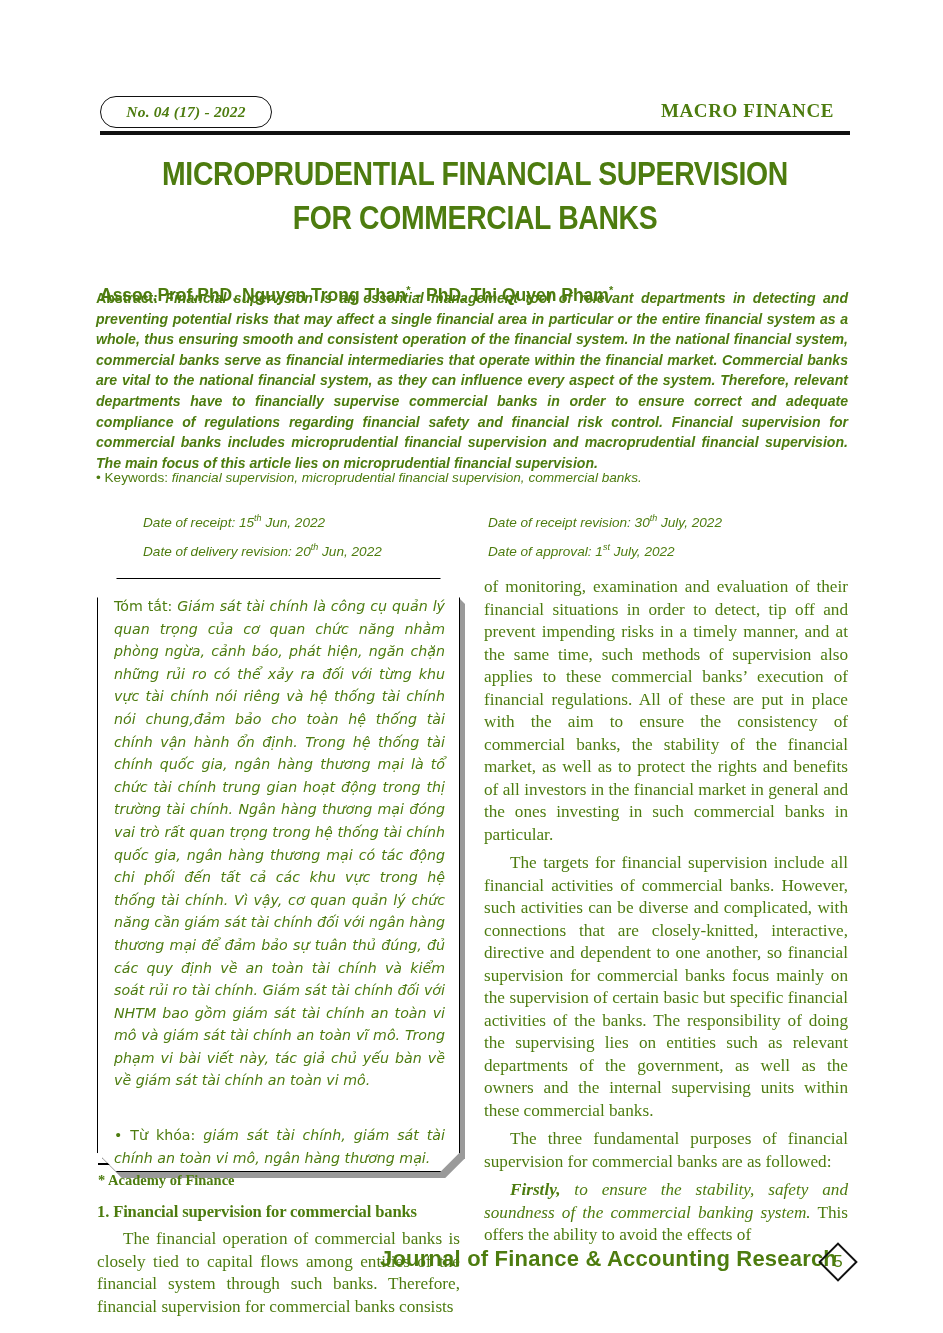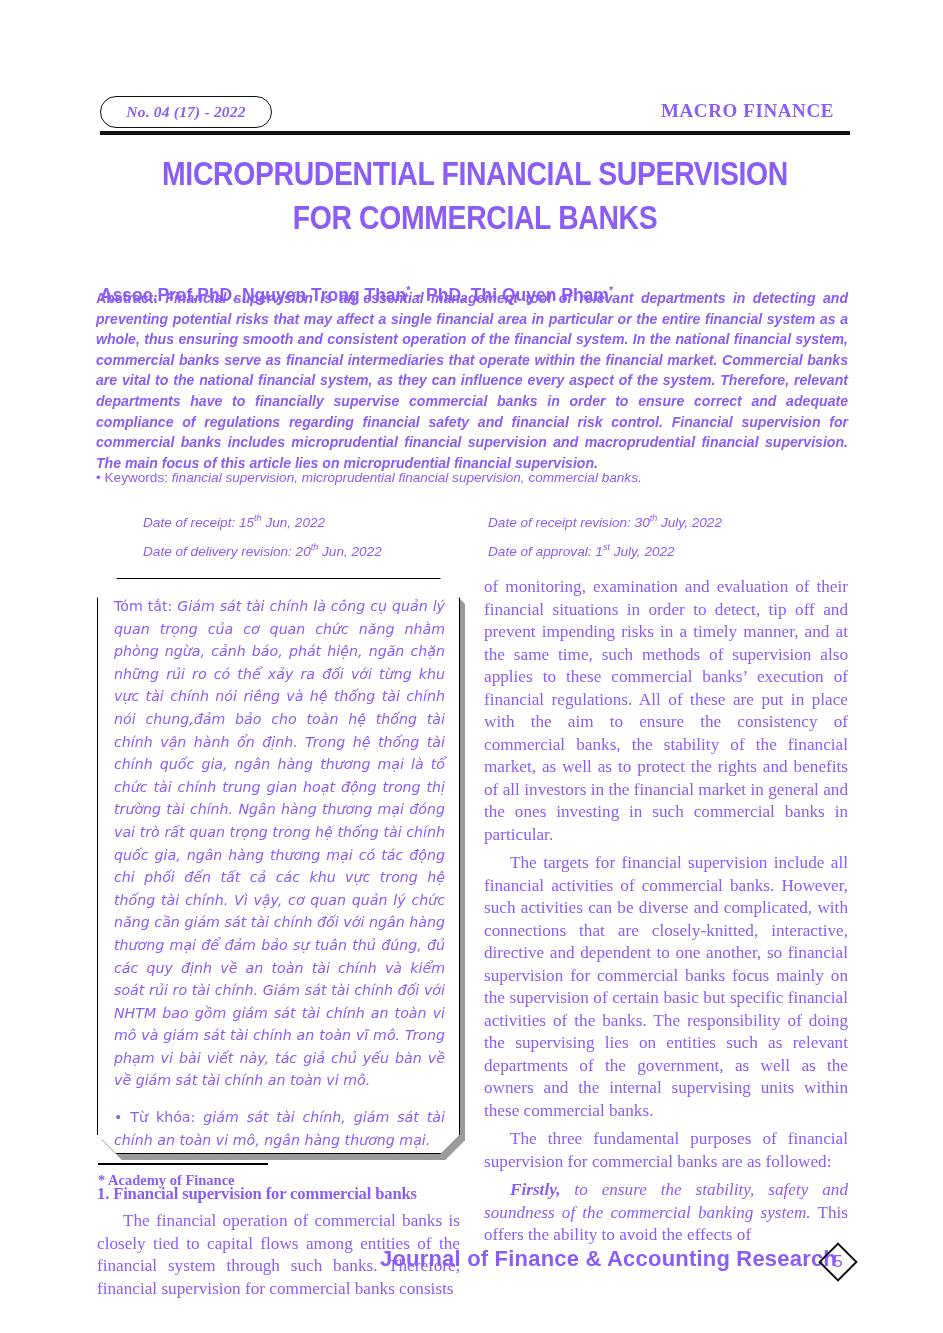--- a/index.html
+++ b/index.html
@@ -7,21 +7,21 @@
     padding: 0;
     background: #ffffff;
   }
   .page {
     position: relative;
     width: 943px;
     height: 1333px;
     background: #ffffff;
     overflow: hidden;
     font-family: "Liberation Serif", serif;
-    color: #8b5cf6;
+    color: #4d7c0f;
   }
 
   
   .header {
     position: absolute;
     left: 100px;
     top: 96px;
     width: 750px;
     height: 38px;
   }
@@ -180,21 +180,21 @@
     padding: 16px 14px 2px 16px;
     clip-path: polygon(20px 0, calc(100% - 20px) 0, 100% 20px, 100% calc(100% - 20px),
                        calc(100% - 20px) 100%, 20px 100%, 0 calc(100% - 20px), 0 20px);
     font-family: "DejaVu Sans", sans-serif;
     font-style: italic;
     font-size: 14.2px;
     line-height: 22.6px;
     text-align: justify;
   }
   .vn-box .vn-lead { font-style: normal; }
-  .vn-kw { margin-top: 14px; }
+  .vn-kw { margin-top: 32px; }
   .vn-kw .vn-kw-lead { font-style: normal; }
 
   .heading-1 {
     margin-top: 30px;
     text-align: left;
     font-family: "Liberation Serif", serif;
     font-weight: bold;
     font-size: 16.6px;
     letter-spacing: -0.15px;
   }

